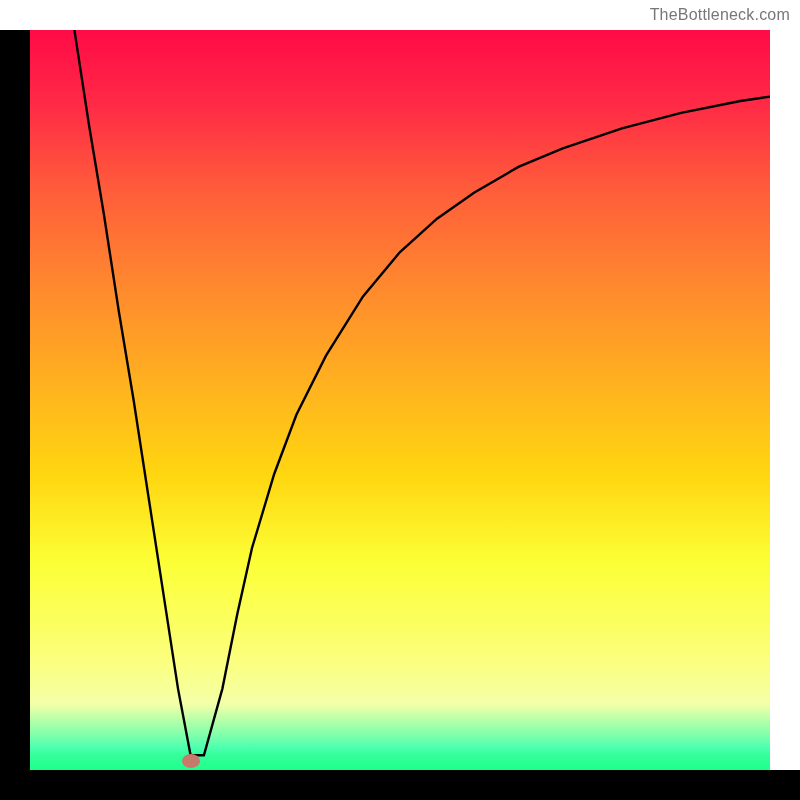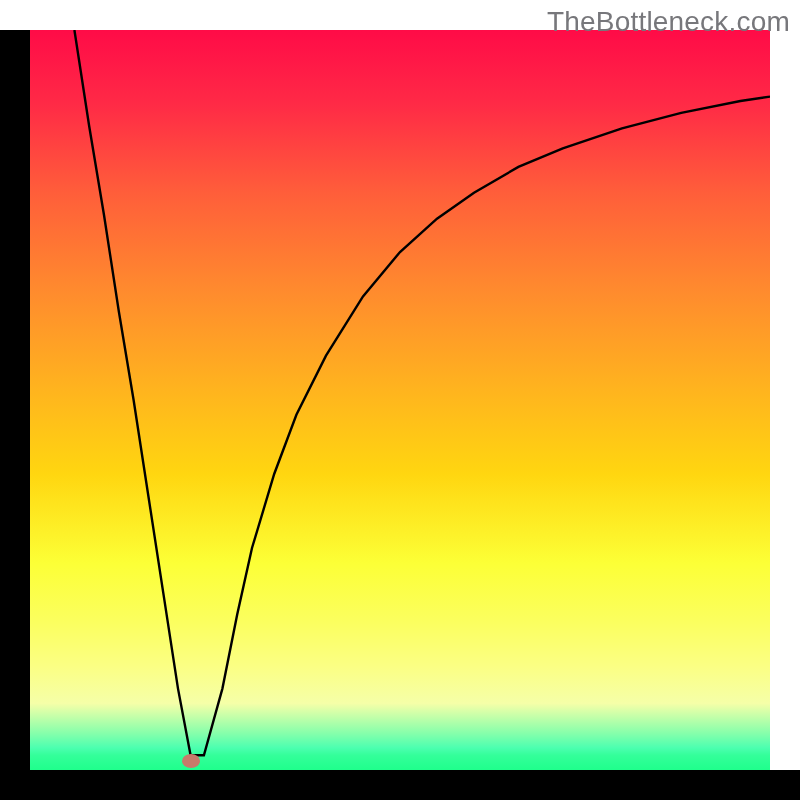--- a/index.html
+++ b/index.html
@@ -46,21 +46,21 @@
     height: 14px;
     background: #c77a6a;
     border-radius: 50%;
     transform: translate(-50%, -50%);
   }
   .watermark {
     position: absolute;
     top: 6px;
     right: 10px;
     font-family: Arial, Helvetica, sans-serif;
-    font-size: 28px;
+    font-size: 16px;
     color: #77777b;
     letter-spacing: 0.2px;
   }
 </style>
 </head>
 <body>
 
 <div class="chart-container">
 
   <div class="plot-area">

